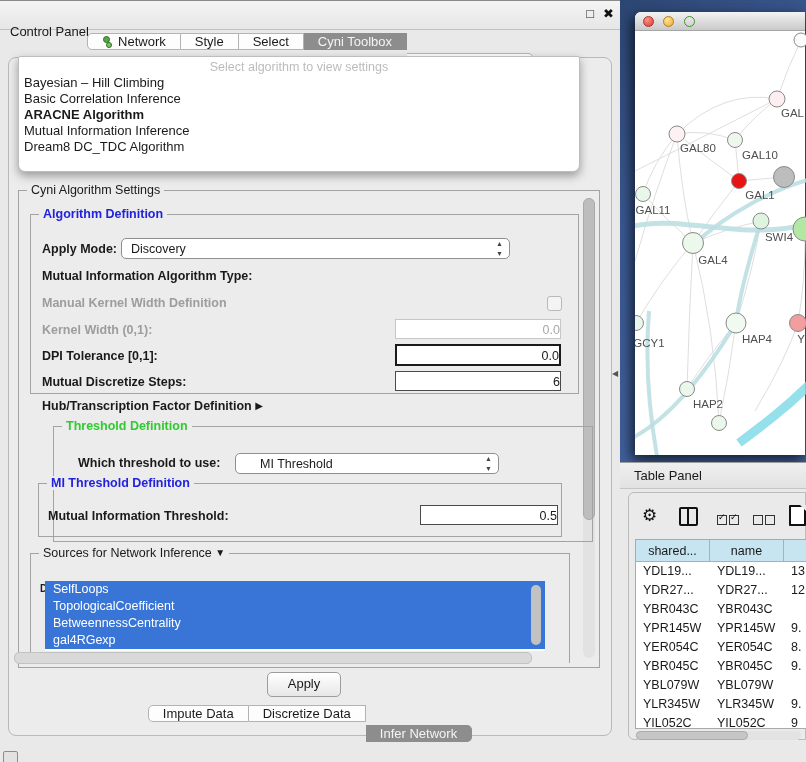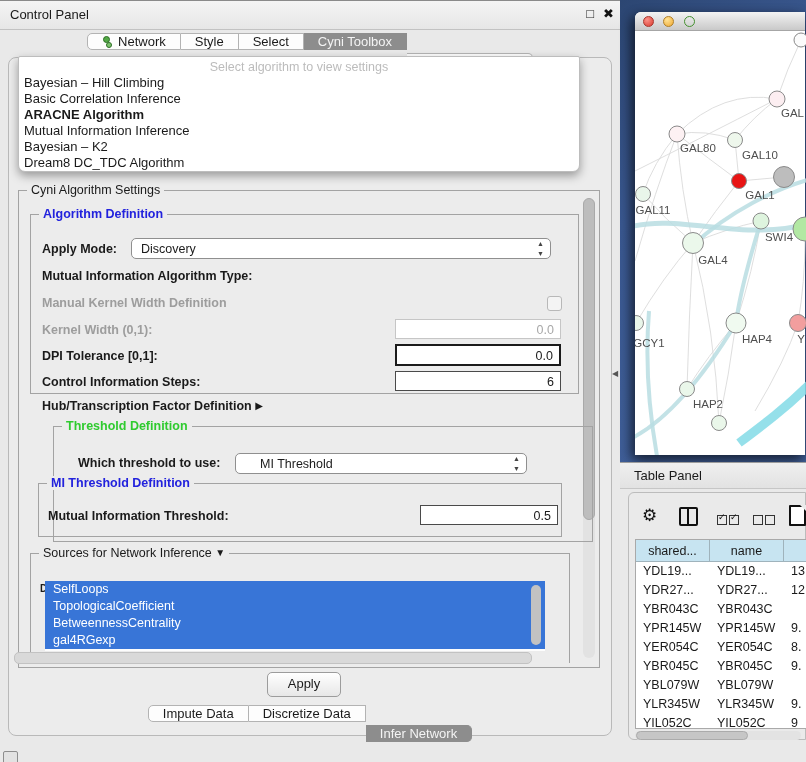--- a/index.html
+++ b/index.html
@@ -3,21 +3,21 @@
 <meta charset="utf-8">
 <style>
   html,body{margin:0;padding:0;}
   .page{position:relative;width:806px;height:762px;background:#e9e9e9;overflow:hidden;
         font-family:"Liberation Sans","DejaVu Sans",sans-serif;color:#1a1a1a;}
   .abs{position:absolute;}
 
   
   .cp-titlebar{left:0;top:0;width:620px;height:28px;background:linear-gradient(#f4f4f4,#e6e6e6);
                border-top:1px solid #8a8a8a;border-bottom:1px solid #c2c2c2;}
-  .cp-title{position:absolute;left:10px;top:6px;font-size:13px;}
+  .cp-title{position:absolute;left:10px;top:23px;font-size:13px;}
   .cp-float{position:absolute;right:26px;top:5px;font-size:13px;color:#222;}
   .cp-close{position:absolute;right:6px;top:5px;font-size:13px;font-weight:bold;color:#111;}
 
   
   .tabstrip{display:flex;justify-content:center;align-items:flex-start;}
   .tabs-top{left:0;top:33px;width:620px;height:24px;}
   .tabs-bottom{left:0;top:705px;width:620px;height:24px;}
   .tab{display:flex;align-items:center;gap:5px;padding:0 14px;font-size:13px;background:#fdfdfd;
        border:1px solid #b3b3b3;border-left:none;cursor:default;}
   .tab:first-child{border-left:1px solid #b3b3b3;border-radius:5px 0 0 5px;}
@@ -54,21 +54,21 @@
   .thresh-group{left:30px;top:426px;width:538px;height:114px;margin-left:23px;}
   .mithresh-group{left:38px;top:483px;width:522px;height:52px;}
   .sources-group{left:30px;top:553px;width:538px;height:109px;border-bottom:none;}
 
   .flabel{position:absolute;font-size:12.5px;font-weight:bold;white-space:nowrap;}
   .flabel.dis{color:#9d9d9d;}
   .combo{position:absolute;height:21px;background:#ffffff;border:1px solid #8f8f8f;border-radius:5px;
          font-size:12.5px;line-height:21px;padding-left:9px;box-sizing:border-box;}
   .combo .arrows{position:absolute;right:6px;top:0px;font-size:7px;line-height:10px;color:#444;text-align:center;}
   .field{position:absolute;height:20px;background:#ffffff;font-size:12.5px;line-height:20px;
-         text-align:right;padding-right:6px;box-sizing:border-box;}
+         text-align:right;box-sizing:border-box;}
   .field.dis{border:1px solid #c6c6c6;color:#a8a8a8;}
   .field.active{border:2px solid #1b1b1b;height:22px;line-height:20px;}
   .field.plain{border:1px solid #4a4a4a;}
   .checkbox{position:absolute;width:13px;height:13px;border:1px solid #b8b8b8;border-radius:3px;background:#f4f4f4;}
   .tri{font-size:10px;position:relative;top:-1px;}
 
   
   .vscroll-track{left:583px;top:198px;width:12px;height:460px;background:#e2e2e2;border-radius:6px;}
   .vscroll-thumb{position:absolute;left:0;top:0;width:12px;height:70%;background:#bdbdbd;border:1px solid #a9a9a9;
                  border-radius:6px;box-sizing:border-box;}
@@ -163,60 +163,59 @@
   <div class="abs cp-body"></div>
 
 
   <div class="abs popup">
     <div class="popup-prompt">Select algorithm to view settings</div>
     <div id="popup-items">
         <div class="popup-item">Bayesian – Hill Climbing</div>
         <div class="popup-item">Basic Correlation Inference</div>
         <div class="popup-item bold">ARACNE Algorithm</div>
         <div class="popup-item">Mutual Information Inference</div>
-        <div class="popup-item">Bayesian – K2</div>
         <div class="popup-item">Dream8 DC_TDC Algorithm</div>
       </div>
   </div>
 
   <div class="abs fieldset settings-group">
     <span class="legend">Cyni Algorithm Settings</span>
   </div>
   <div class="abs vscroll-track">
     <div class="vscroll-thumb"></div>
   </div>
 
   <div class="abs fieldset algo-group">
     <span class="legend blue">Algorithm Definition</span>
   </div>
   <span class="flabel" style="left:42px;top:242px;">Apply Mode:</span>
-  <div class="abs combo" style="left:131px;top:238px;width:420px;">
+  <div class="abs combo" style="left:121px;top:238px;width:389px;">
     <span>Discovery</span>
     <span class="arrows">▲<br>▼</span>
   </div>
   <span class="flabel" style="left:42px;top:269px;">Mutual Information Algorithm Type:</span>
   <span class="flabel dis" style="left:42px;top:296px;">Manual Kernel Width Definition</span>
   <div class="abs checkbox" style="left:547px;top:296px;"></div>
   <span class="flabel dis" style="left:42px;top:323px;">Kernel Width (0,1):</span>
   <div class="abs field dis" style="left:395px;top:319px;width:166px;">0.0</div>
   <span class="flabel" style="left:42px;top:349px;">DPI Tolerance [0,1]:</span>
   <div class="abs field active" style="left:395px;top:344px;width:166px;">0.0</div>
-  <span class="flabel" style="left:42px;top:375px;">Control Information Steps:</span>
+  <span class="flabel" style="left:42px;top:375px;">Mutual Discretize Steps:</span>
   <div class="abs field plain" style="left:395px;top:371px;width:166px;">6</div>
 
   <span class="flabel" style="left:42px;top:399px;">
     <span>Hub/Transcription Factor Definition</span>
     <span class="tri">▶</span>
   </span>
 
   <div class="abs fieldset thresh-group">
     <span class="legend green">Threshold Definition</span>
   </div>
   <span class="flabel" style="left:78px;top:456px;">Which threshold to use:</span>
-  <div class="abs combo" style="left:235px;top:453px;width:292px;padding-left:24px;">
+  <div class="abs combo" style="left:235px;top:453px;width:264px;padding-left:24px;">
     <span>MI Threshold</span>
     <span class="arrows">▲<br>▼</span>
   </div>
   <div class="abs fieldset mithresh-group">
     <span class="legend blue">MI Threshold Definition</span>
   </div>
   <span class="flabel" style="left:48px;top:509px;">Mutual Information Threshold:</span>
   <div class="abs field plain" style="left:420px;top:505px;width:138px;">0.5</div>
 
   <div class="abs fieldset sources-group">

